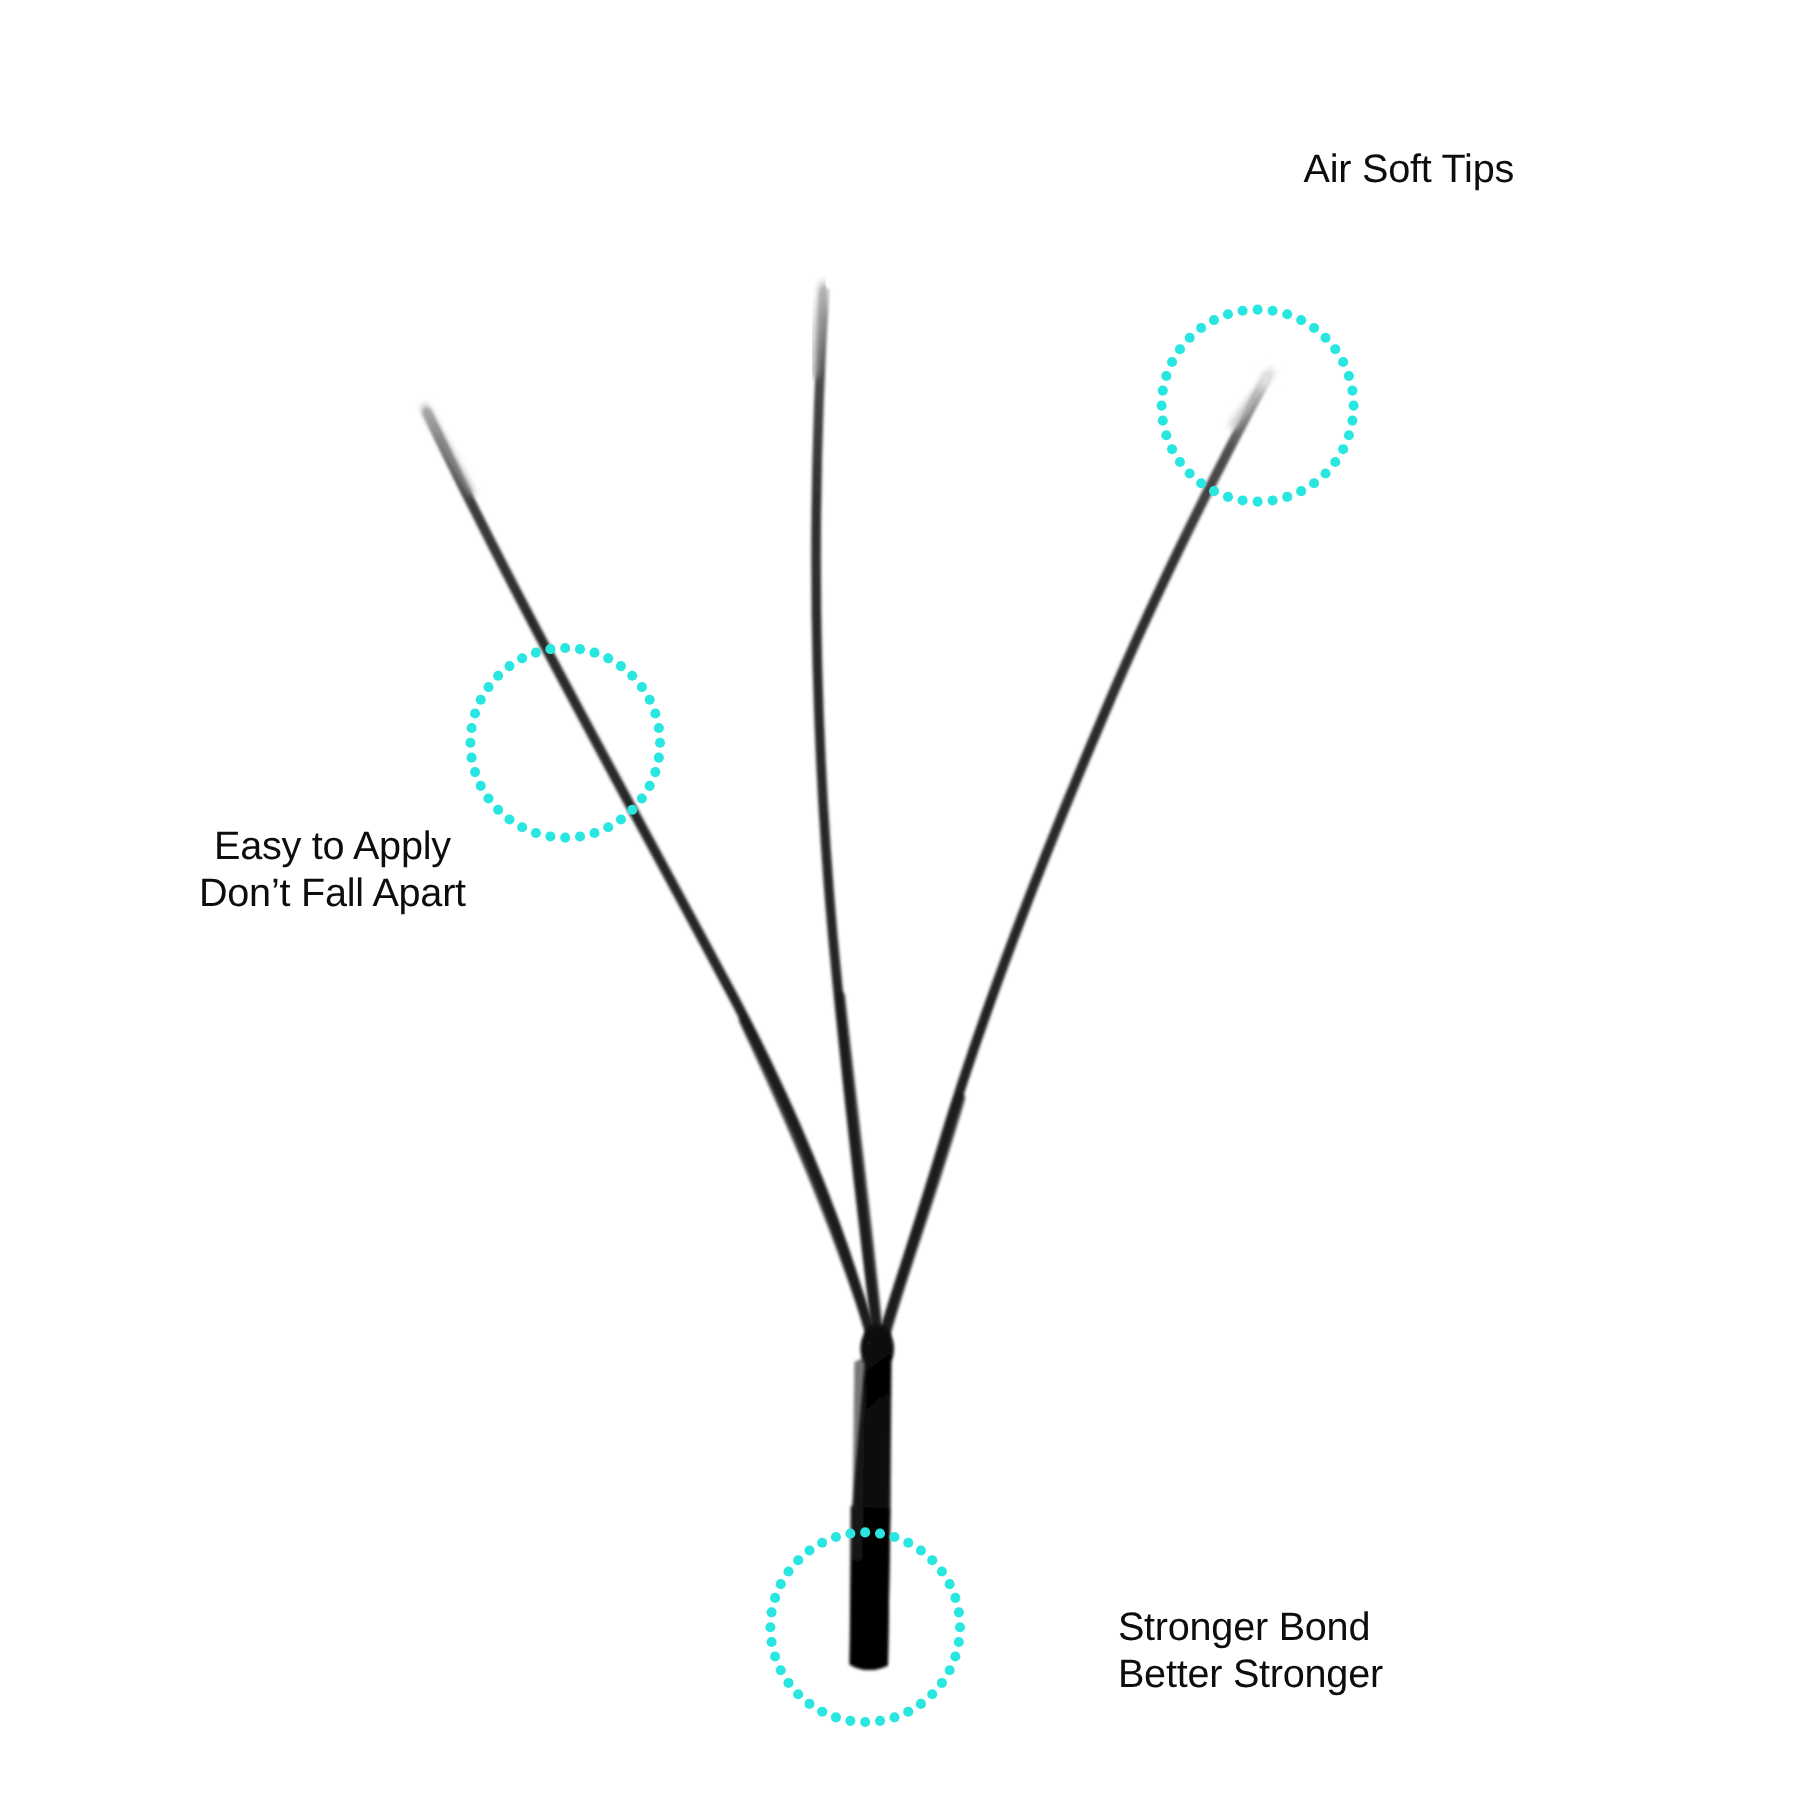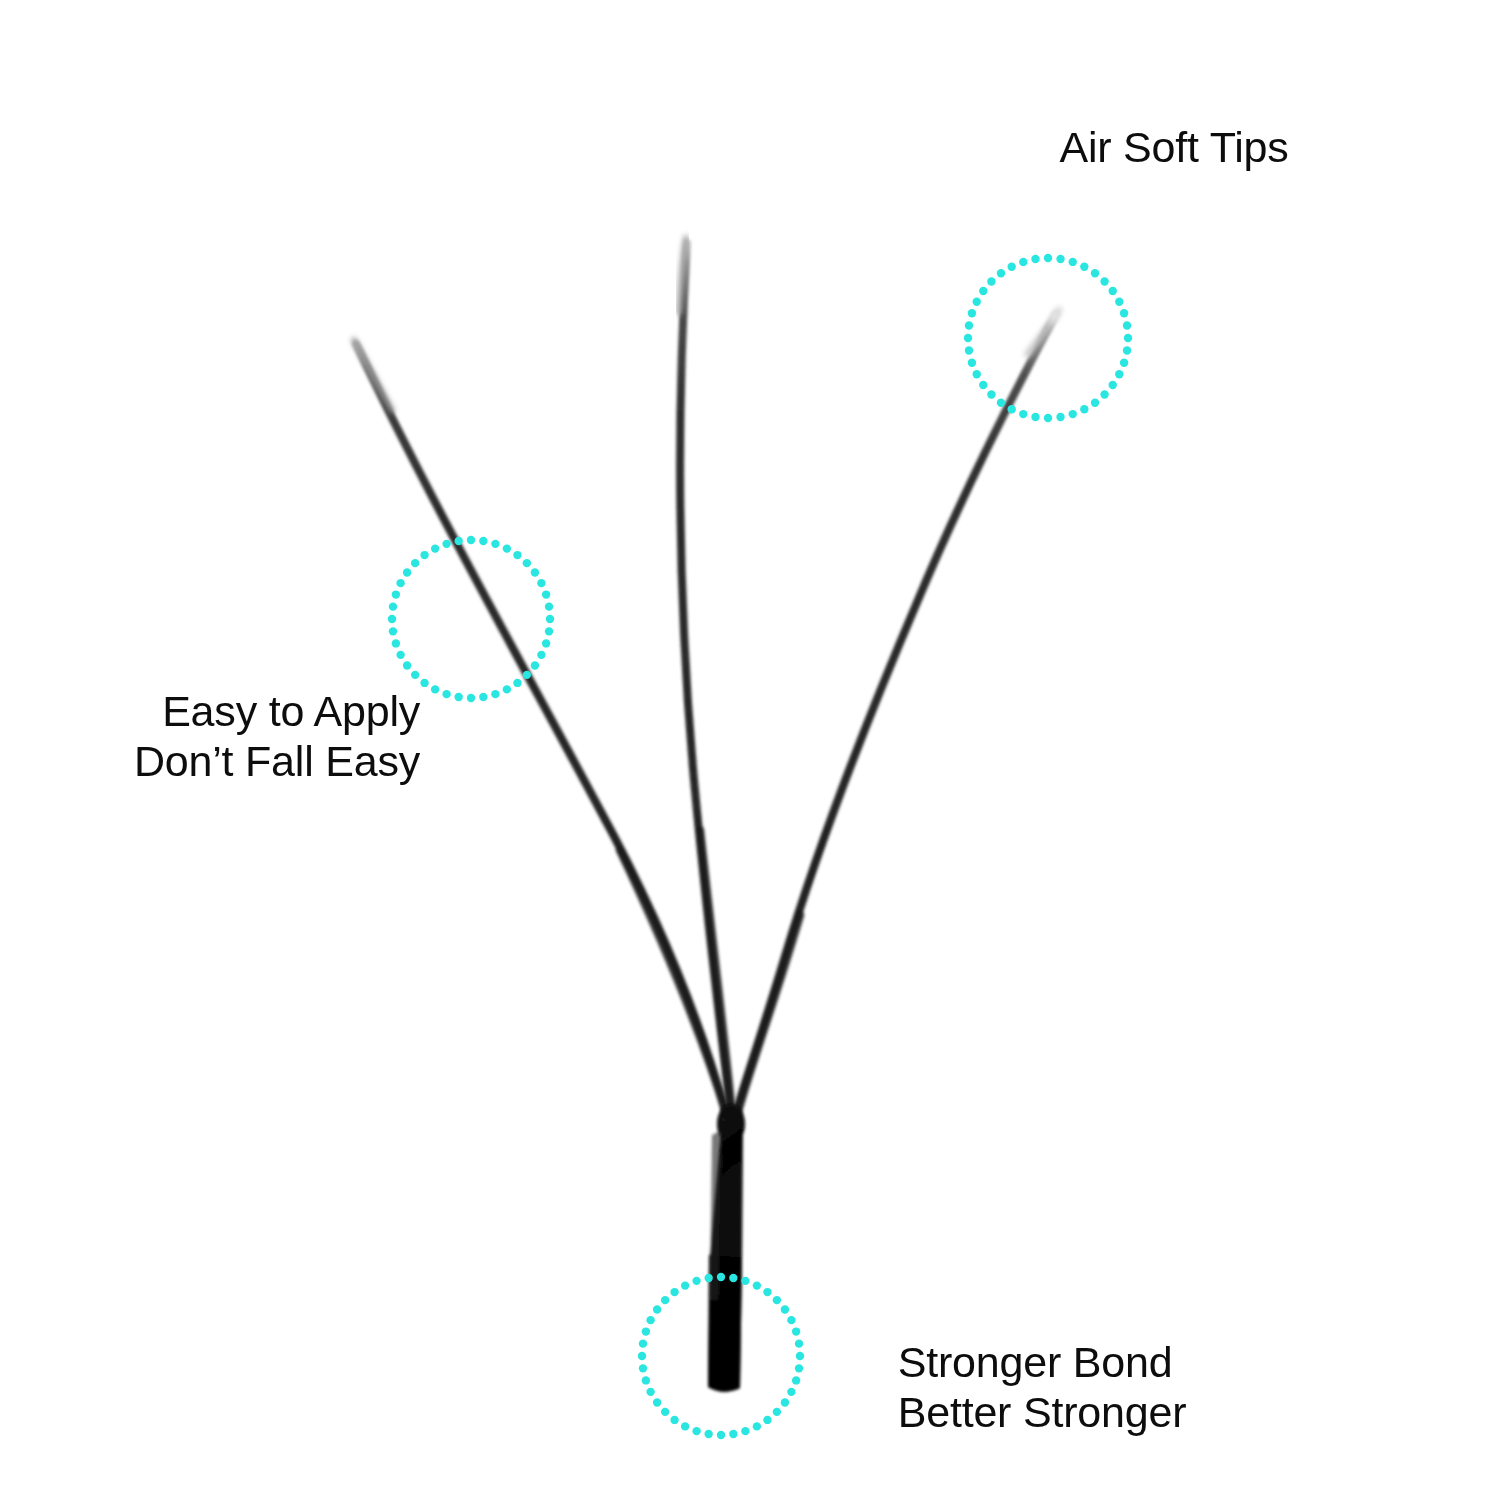--- a/index.html
+++ b/index.html
@@ -22,21 +22,21 @@
     position: absolute;
     left: 0;
     top: 0;
     width: 1500px;
     height: 1500px;
     display: block;
   }
   .callout {
     position: absolute;
     color: #0d0d0d;
-    font-size: 43px;
+    font-size: 33px;
     line-height: 1.17;
     font-weight: 400;
     letter-spacing: -0.2px;
     white-space: nowrap;
     -webkit-font-smoothing: antialiased;
   }
   .callout .line {
     display: block;
   }
   
@@ -44,21 +44,21 @@
     left: 1174px;
     top: 122px;
     transform: translateX(-50%);
     text-align: center;
   }
   
   #callout-easy-to-apply {
     left: 277px;
     top: 686px;
     transform: translateX(-50%);
-    text-align: right;
+    text-align: center;
   }
   
   #callout-stronger-bond {
     left: 1042px;
     top: 1337px;
     transform: translateX(-50%);
     text-align: left;
   }
 </style>
 </head>
@@ -298,21 +298,21 @@
         </g>
       </g>
   </svg>
 
   <div class="callout" id="callout-air-soft-tips">
     <span class="line">Air Soft Tips</span>
   </div>
 
   <div class="callout" id="callout-easy-to-apply">
     <span class="line">Easy to Apply</span>
-    <span class="line">Don’t Fall Easy</span>
+    <span class="line">Don’t Fall Apart</span>
   </div>
 
   <div class="callout" id="callout-stronger-bond">
     <span class="line">Stronger Bond</span>
     <span class="line">Better Stronger</span>
   </div>
 
 </div>
 
 </body></html>

